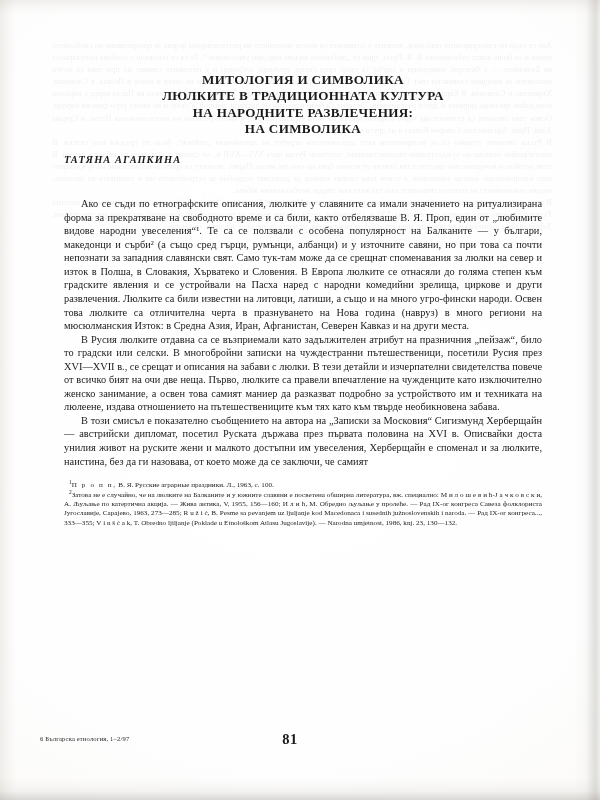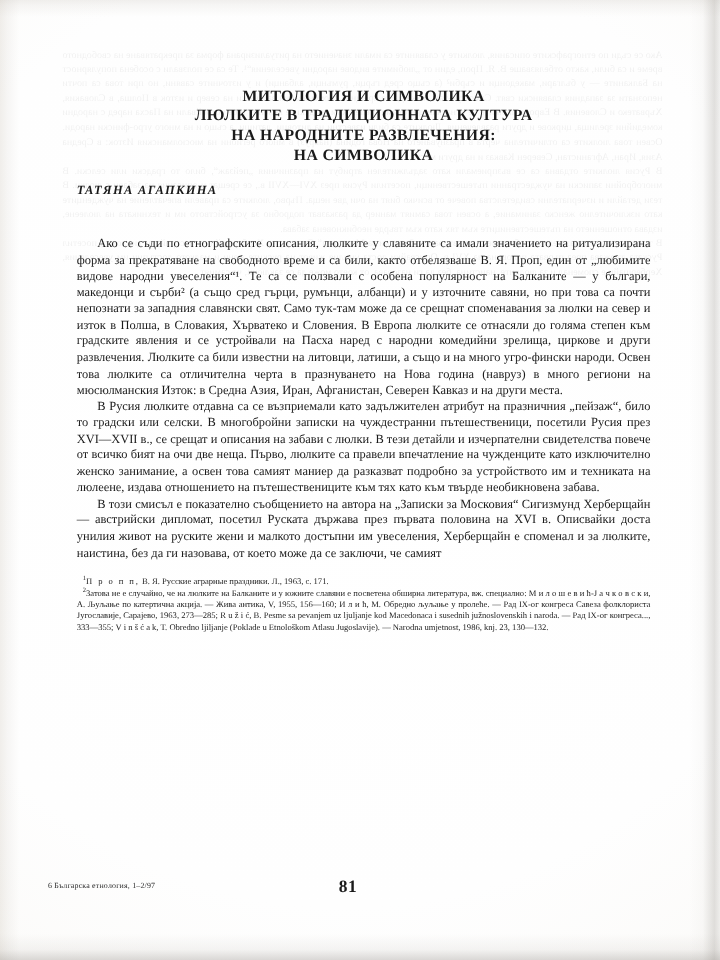--- a/index.html
+++ b/index.html
@@ -187,21 +187,21 @@
 
     <div id="author">ТАТЯНА АГАПКИНА</div>
 
     <div id="body-text">
       <p class="para">Ако се съди по етнографските описания, люлките у славяните са имали значението на ритуализирана форма за прекратяване на свободното време и са били, както отбелязваше В. Я. Проп, един от „любимите видове народни увеселения“¹. Те са се ползвали с особена популярност на Балканите — у българи, македонци и сърби² (а също сред гърци, румънци, албанци) и у източните савяни, но при това са почти непознати за западния славянски свят. Само тук-там може да се срещнат споменавания за люлки на север и изток в Полша, в Словакия, Хърватеко и Словения. В Европа люлките се отнасяли до голяма степен към градските явления и се устройвали на Пасха наред с народни комедийни зрелища, циркове и други развлечения. Люлките са били известни на литовци, латиши, а също и на много угро-фински народи. Освен това люлките са отличителна черта в празнуването на Нова година (навруз) в много региони на мюсюлманския Изток: в Средна Азия, Иран, Афганистан, Северен Кавказ и на други места.</p>
       <p class="para">В Русия люлките отдавна са се възприемали като задължителен атрибут на празничния „пейзаж“, било то градски или селски. В многобройни записки на чуждестранни пътешественици, посетили Русия през XVI—XVII в., се срещат и описания на забави с люлки. В тези детайли и изчерпателни свидетелства повече от всичко бият на очи две неща. Първо, люлките са правели впечатление на чужденците като изключително женско занимание, а освен това самият маниер да разказват подробно за устройството им и техниката на люлеене, издава отношението на пътешествениците към тях като към твърде необикновена забава.</p>
       <p class="para">В този смисъл е показателно съобщението на автора на „Записки за Московия“ Сигизмунд Херберщайн — австрийски дипломат, посетил Руската държава през първата половина на XVI в. Описвайки доста унилия живот на руските жени и малкото достъпни им увеселения, Херберщайн е споменал и за люлките, наистина, без да ги назовава, от което може да се заключи, че самият</p>
     </div>
 
     <div id="footnotes">
-      <p class="fn"><sup>1</sup><span class="sp">П р о п п,</span><span> В. Я. Русские аграрные праздники. Л., 1963, с. 171.</span></p>
+      <p class="fn"><sup>1</sup><span class="sp">П р о п п,</span><span> В. Я. Русские аграрные праздники. Л., 1963, с. 100.</span></p>
       <p class="fn"><sup>2</sup><span>Затова не е случайно, че на люлките на Балканите и у южните славяни е посветена обширна литература, вж. специално: М и л о ш е в и ћ-Ј а ч к о в с к и, А. Љуљање по катертична акција. — Жива антика, V, 1955, 156—160; И л и ћ, М. Обредно љуљање у пролеће. — Рад IX-ог конгреса Савеза фолклориста Југославије, Сарајево, 1963, 273—285; R u ž i ć, B. Pesme sa pevanjem uz ljuljanje kod Macedonaca i susednih južnoslovenskih i naroda. — Рад IX-ог конгреса..., 333—355; V i n š ć a k, T. Obredno ljiljanje (Poklade u Etnološkom Atlasu Jugoslavije). — Narodna umjetnost, 1986, knj. 23, 130—132.</span></p>
     </div>
 
   </div>
 
   <div id="footer">
     <div id="footer-running">6 Българска етнология, 1–2/97</div>
     <div id="page-number">81</div>
   </div>
 

